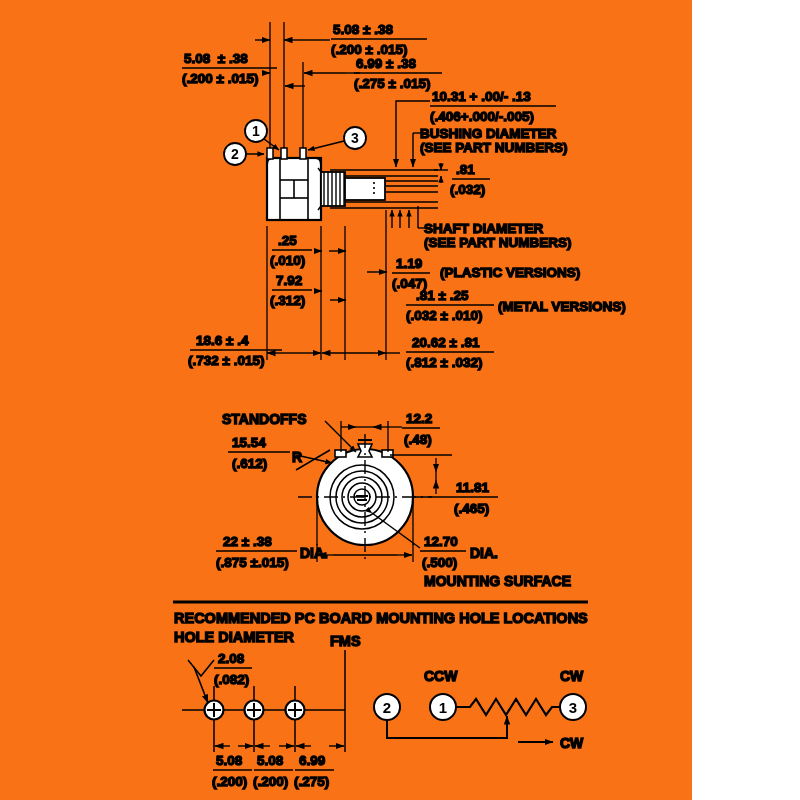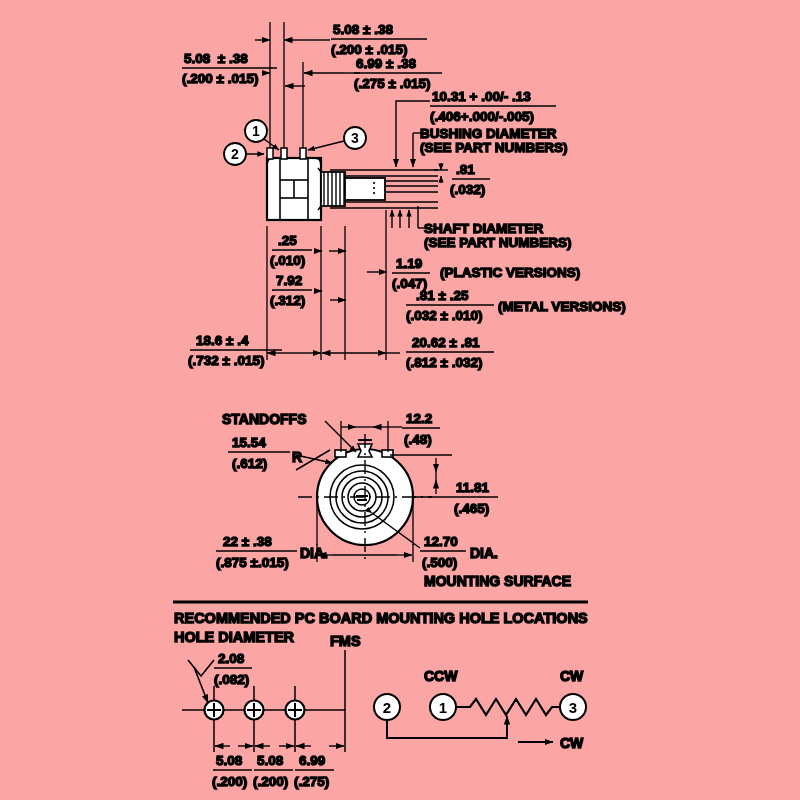--- a/index.html
+++ b/index.html
@@ -6,23 +6,23 @@
   html, body {
     margin: 0;
     padding: 0;
     background: #ffffff;
   }
   body {
     font-family: "Liberation Sans", sans-serif;
   }
   #sheet {
     position: relative;
-    width: 800px;
+    width: 692px;
     height: 800px;
-    background: #fca5a5;
+    background: #f97316;
     overflow: hidden;
   }
   #sheet svg {
     position: absolute;
     left: 0;
     top: 0;
   }
   .dimtext {
     font-family: "Liberation Sans", sans-serif;
     font-weight: bold;

